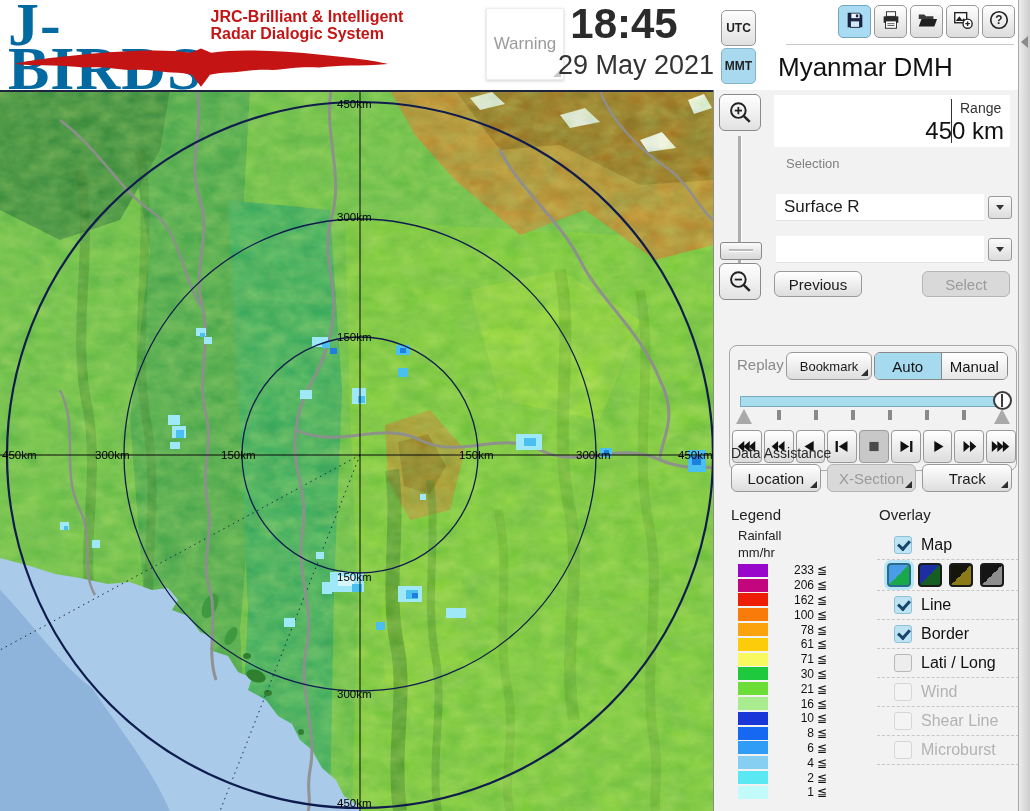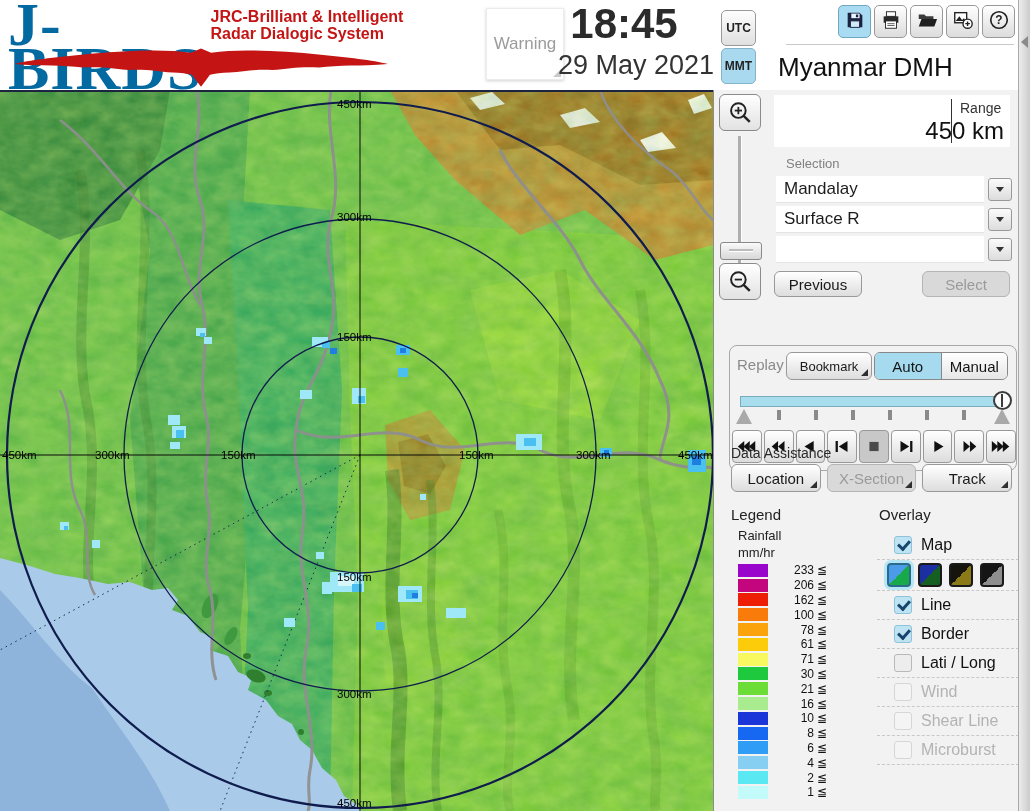--- a/index.html
+++ b/index.html
@@ -342,27 +342,21 @@
     </button>
 
     <div class="range-box">
       <div class="range-div"></div>
       <div class="range-label">Range</div>
       <div class="range-value">450 km</div>
     </div>
 
     <div class="sel-label">Selection</div>
 
-    <div class="dd-row" style="top:86px">
-      <div class="dd-field">Mandalay</div>
-      <button class="dd-btn">
-          <span class="caret"></span>
-        </button>
-    </div>
-    <div class="dd-row" style="top:116px">
+    <div class="dd-row" style="top:104px">
       <div class="dd-field">Surface R</div>
       <button class="dd-btn">
           <span class="caret"></span>
         </button>
     </div>
     <div class="dd-row" style="top:146px">
       <div class="dd-field"></div>
       <button class="dd-btn">
           <span class="caret"></span>
         </button>

